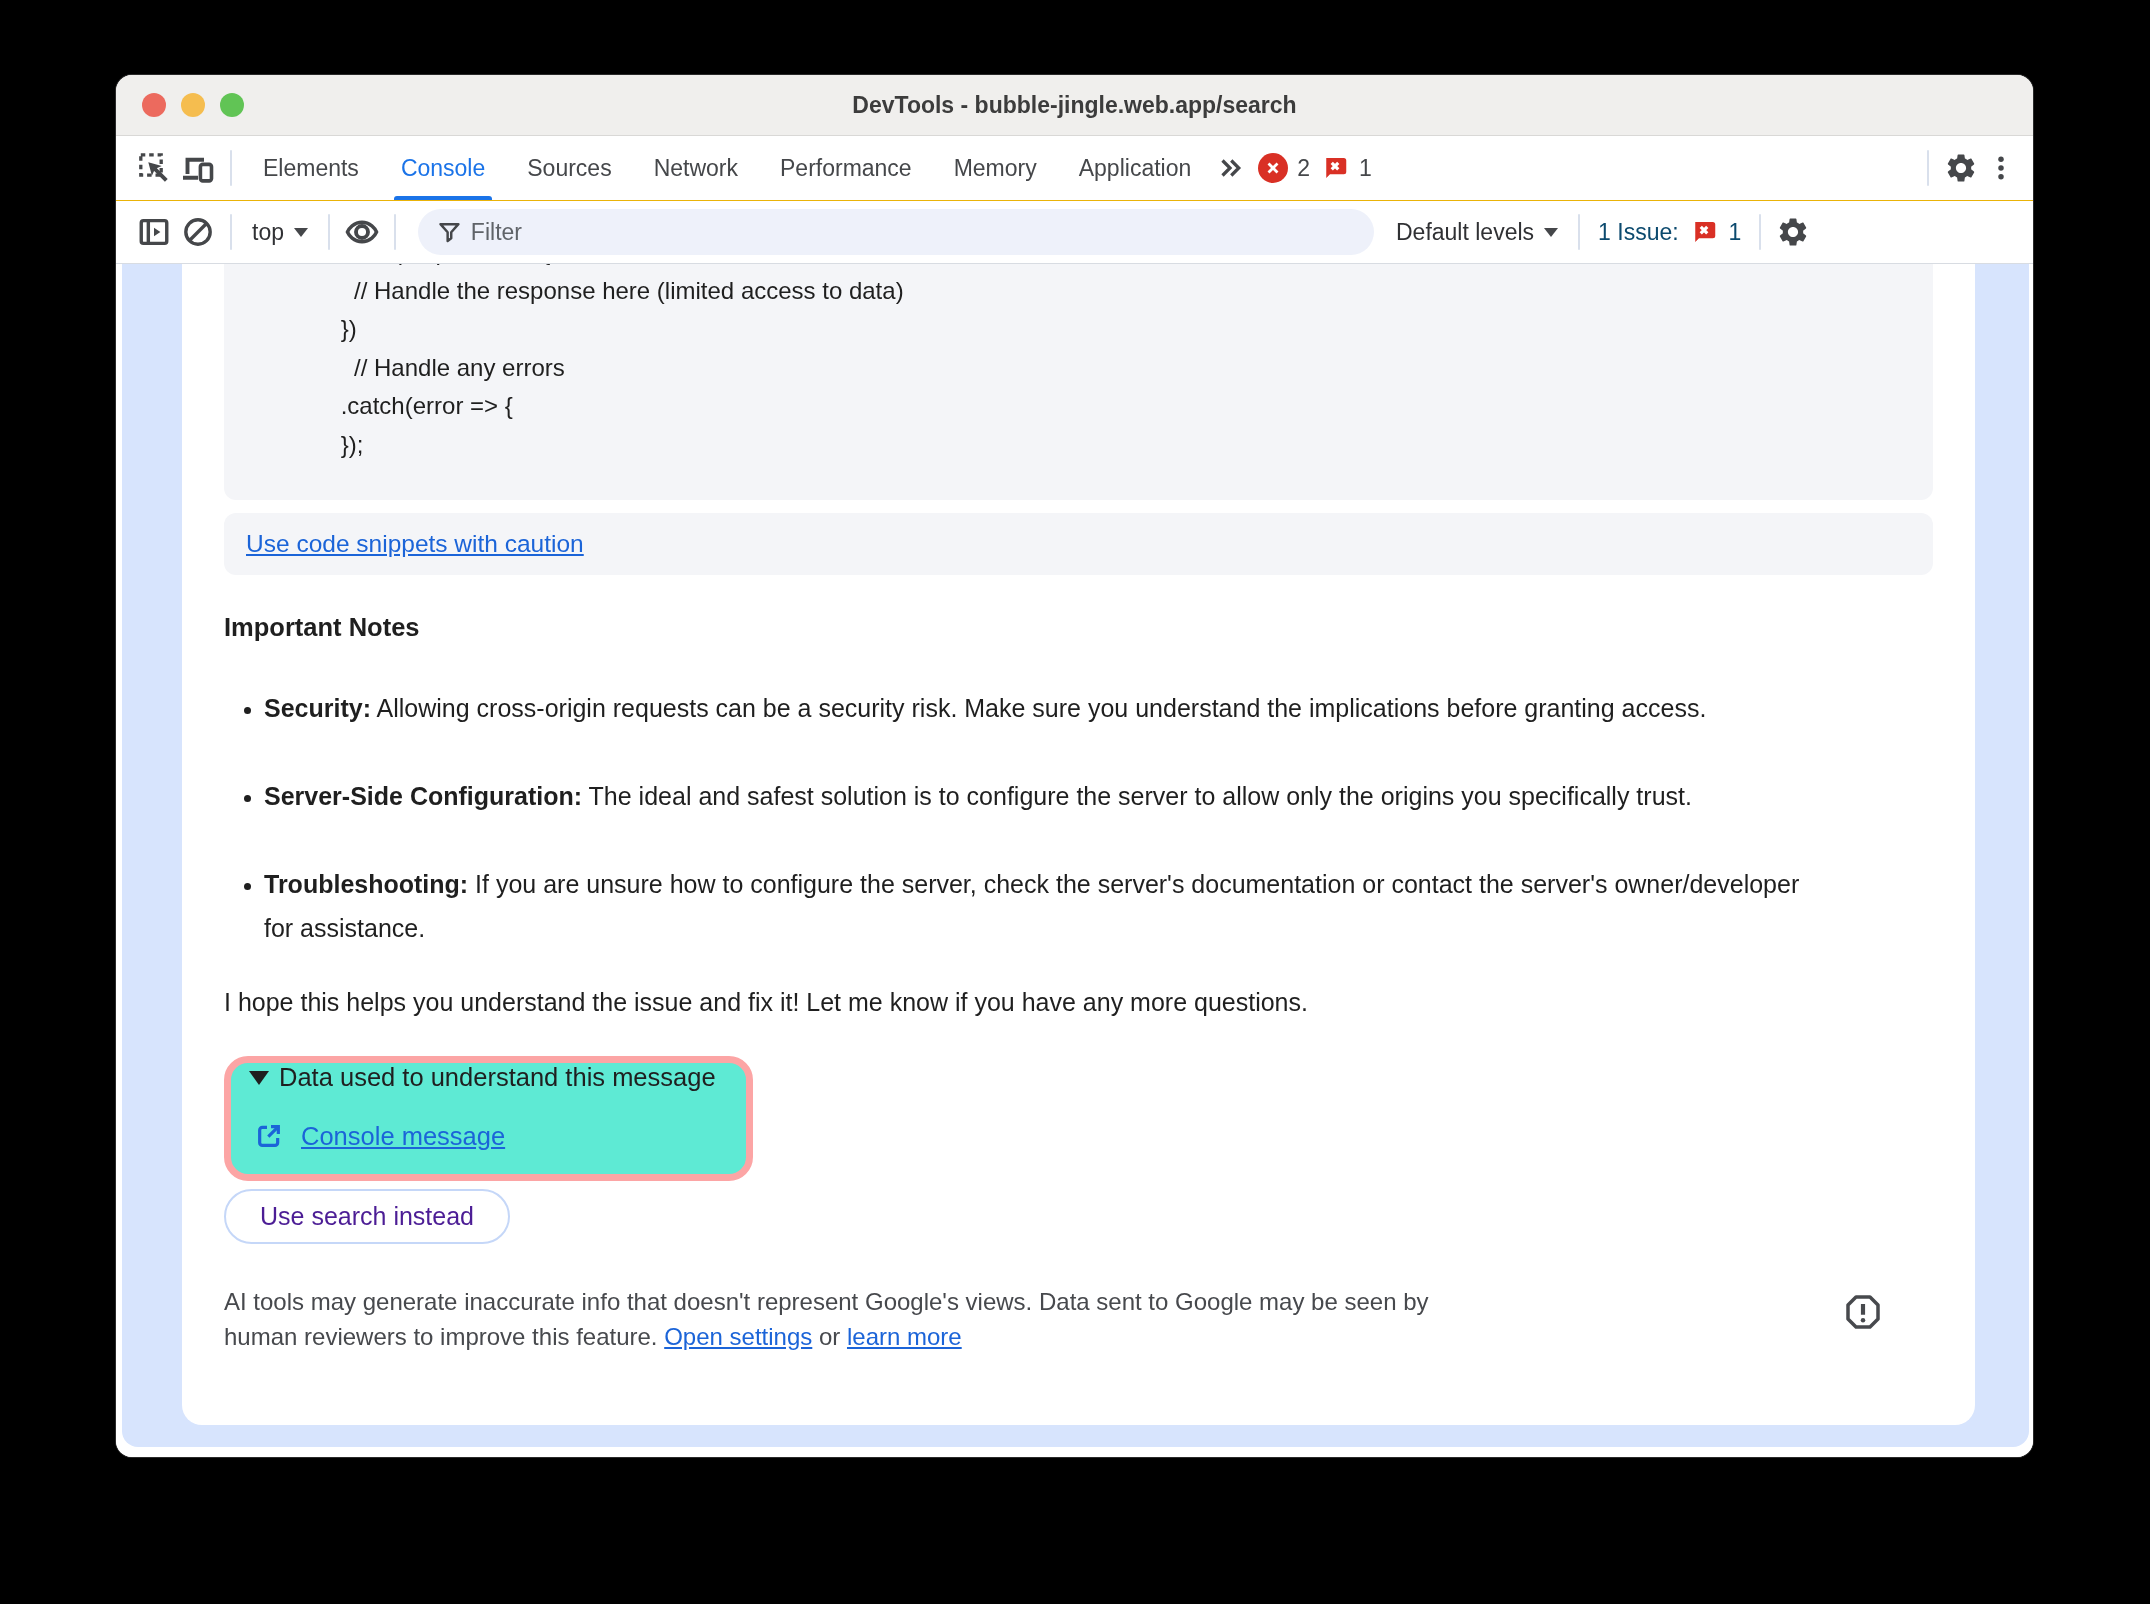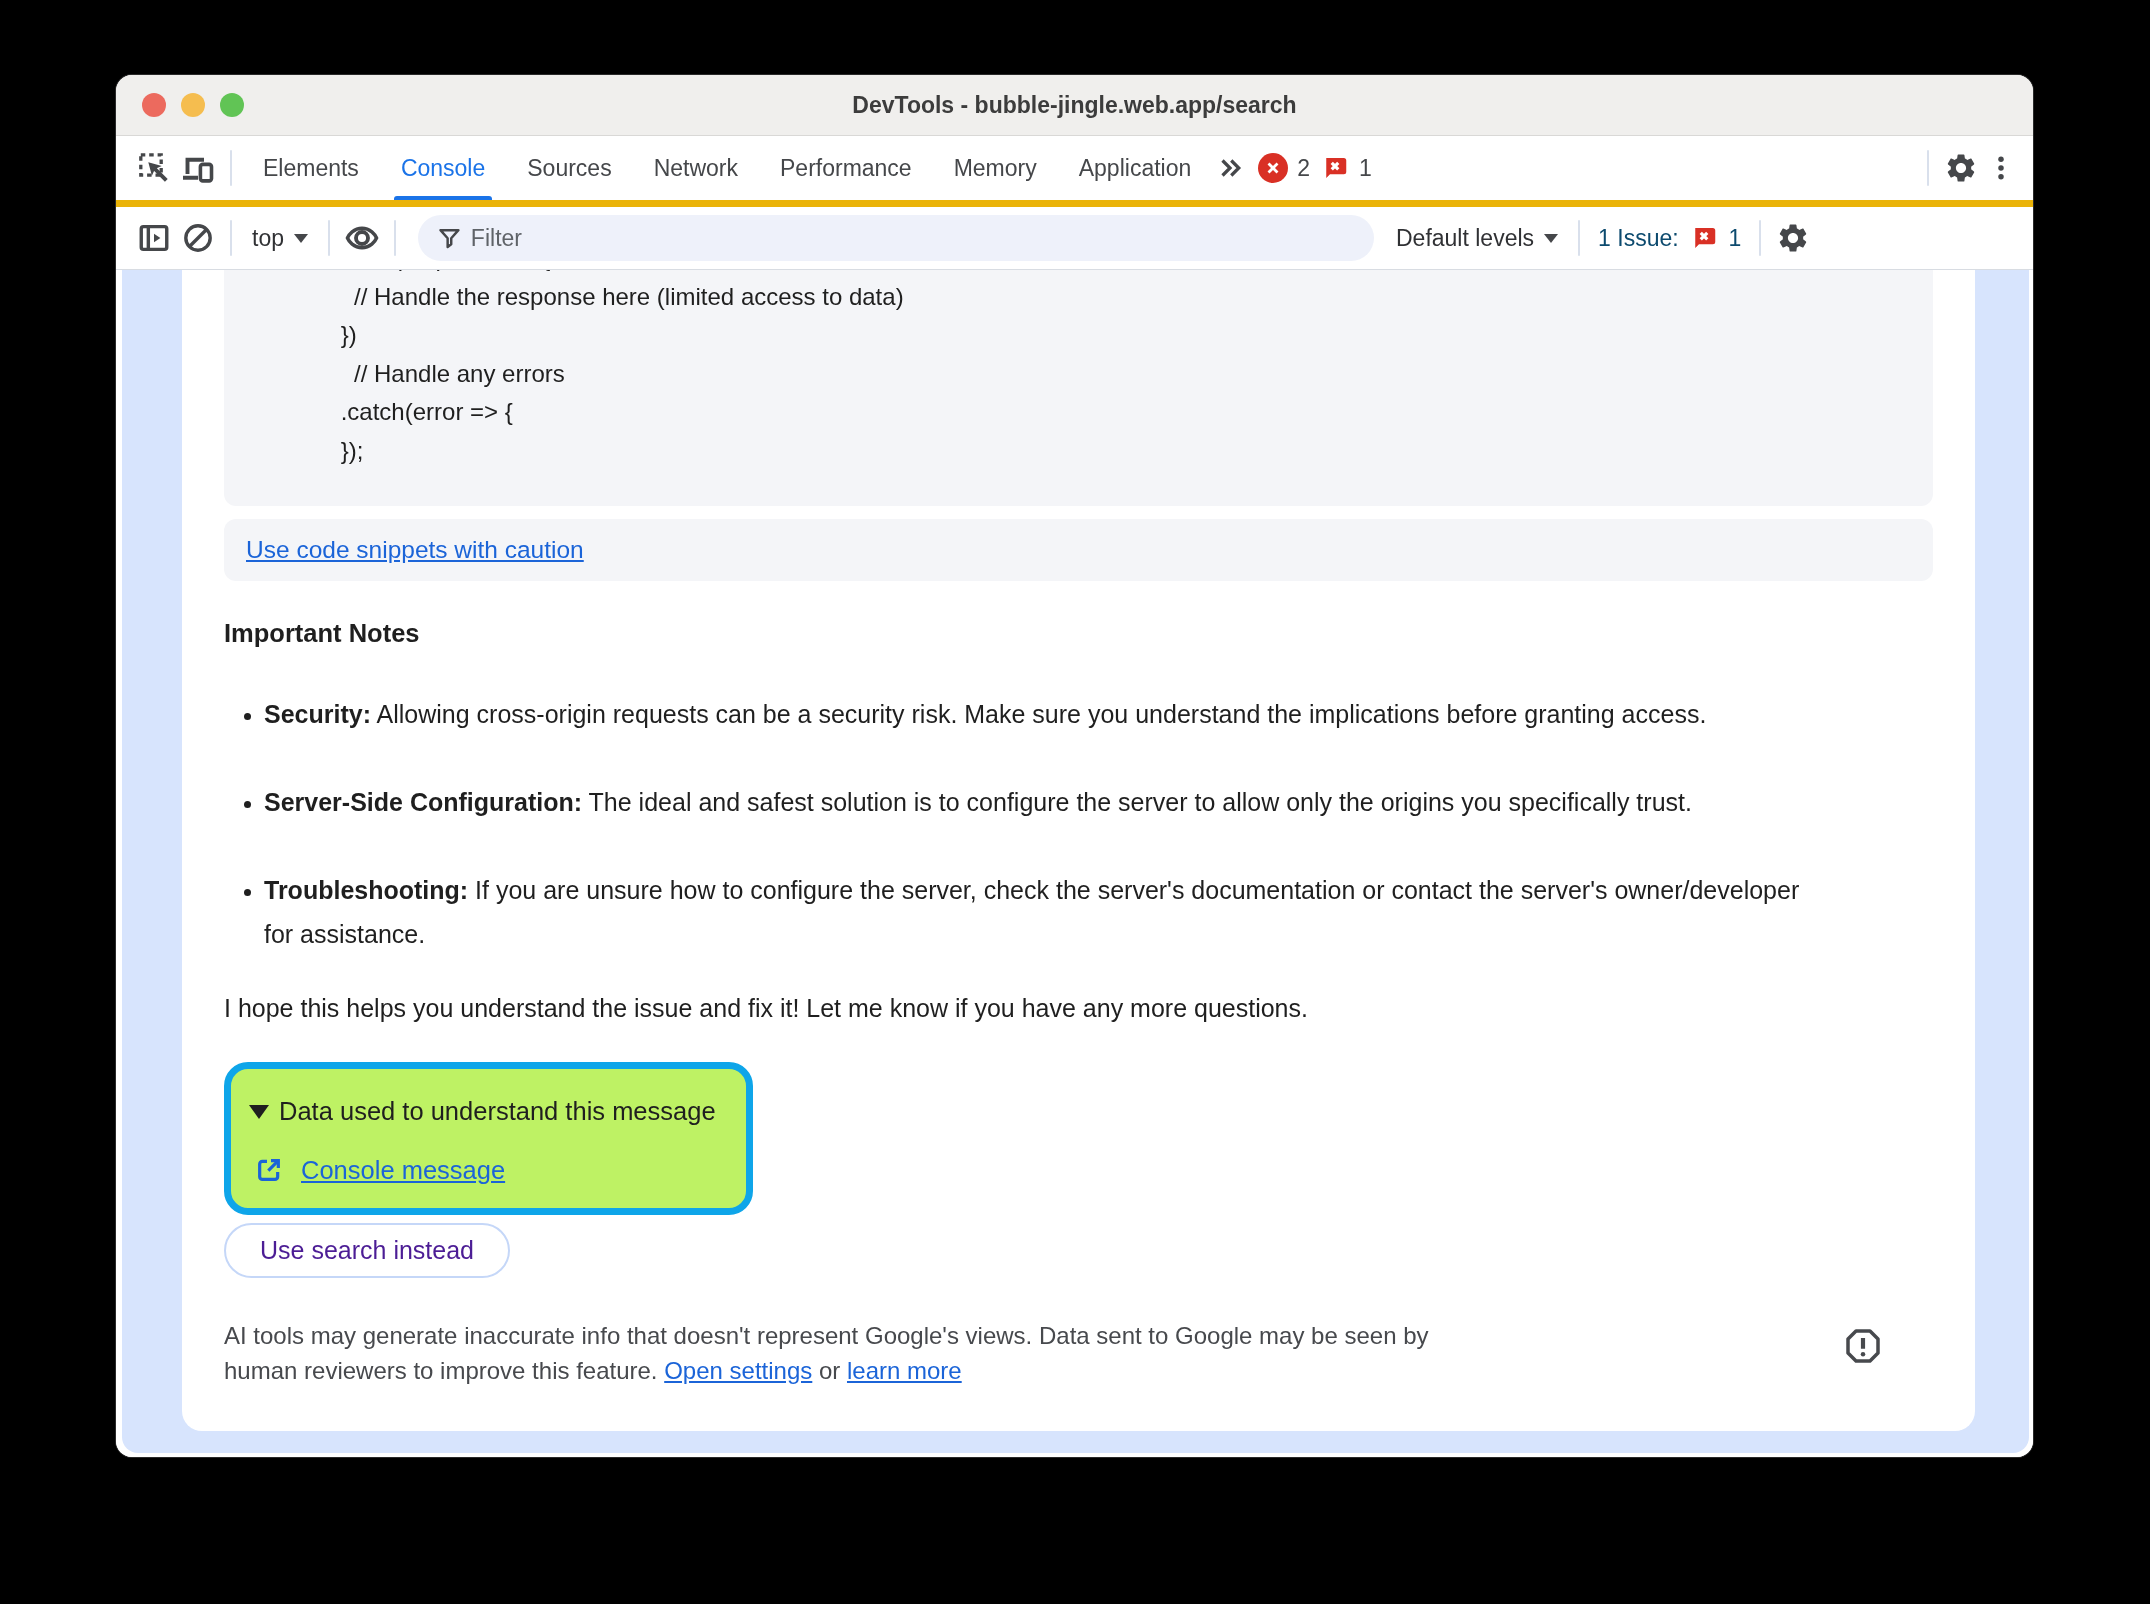--- a/index.html
+++ b/index.html
@@ -11,21 +11,21 @@
   
   .titlebar{position:relative;height:60px;background:#f0efed;border-bottom:1px solid #d9d8d6;
             display:flex;align-items:center;justify-content:center;}
   .lights{position:absolute;left:26px;top:0;height:100%;display:flex;align-items:center;gap:15px;}
   .light{width:24px;height:24px;border-radius:50%;}
   .light.red{background:#ec6a5e;}
   .light.yellow{background:#f5bd4f;}
   .light.green{background:#61c455;}
   .title{font-size:23px;font-weight:700;color:#3c3c3c;}
   
-  .tabbar{height:64px;background:#fff;border-bottom:7px solid #eab308;display:flex;align-items:center;
+  .tabbar{height:64px;background:#fff;border-bottom:1px solid #eab308;display:flex;align-items:center;
           padding:0 14px 0 16px;}
   .iconbtn{display:flex;align-items:center;justify-content:center;width:44px;height:44px;flex:0 0 auto;
            border-radius:6px;cursor:default;}
   .vdiv{width:2px;height:36px;background:#d9e0ec;border-radius:1px;margin:0 10px;flex:0 0 auto;}
   .tab{position:relative;height:64px;display:flex;align-items:center;padding:0 21px;font-size:23px;
        color:#45474a;flex:0 0 auto;}
   .tab.active{color:#1a73e8;}
   .tab.active .underline{position:absolute;left:14px;right:14px;bottom:0;height:4px;background:#1a73e8;
        border-radius:3px 3px 0 0;}
   .badgegroup{display:flex;align-items:center;gap:9px;margin-left:10px;flex:0 0 auto;}
@@ -57,22 +57,22 @@
                 font-size:24px;line-height:38.5px;color:#1f1f1f;white-space:pre;}
   .caution{background:#f4f5f8;border-radius:12px;margin-top:13px;padding:17px 22px;}
   a.link{color:#1b64d8;text-decoration:underline;cursor:pointer;}
   .caution a.link{font-size:24.5px;}
   .notes-h{margin-top:38px;font-size:25.5px;font-weight:700;color:#1f1f1f;}
   ul.notes{margin:24px 0 0 0;padding:0 0 0 40px;max-width:1540px;}
   ul.notes li{font-size:25px;line-height:44px;color:#1f1f1f;margin-bottom:23px;margin-top:44px;}
   ul.notes li::marker{color:#1f1f1f;font-size:22px;}
   ul.notes b{font-weight:700;}
   .closing{margin-top:30px;font-size:25px;color:#1f1f1f;line-height:44px;}
-  .databox{margin-top:32px;display:inline-block;border:7px solid #0ea5e9;border-radius:24px;
-           padding:28px 30px 22px 18px;background:#bef264;}
+  .databox{margin-top:32px;display:inline-block;border:7px solid #fca5a5;border-radius:24px;
+           padding:0 30px 22px 18px;background:#5eead4;}
   .summary{display:flex;align-items:center;gap:10px;font-size:25.5px;color:#1f1f1f;cursor:pointer;}
   .tri-down{width:0;height:0;border-left:10px solid transparent;border-right:10px solid transparent;
             border-top:14px solid #1f1f1f;display:inline-block;flex:0 0 auto;}
   .datalink{display:flex;align-items:center;gap:16px;margin-top:28px;padding-left:4px;}
   .datalink a.link{font-size:25.5px;}
   .searchbtn{display:inline-block;margin-top:8px;border:2px solid #c5d7f8;border-radius:30px;
              background:#fff;color:#4c1d95;font-size:25px;font-family:inherit;
              padding:11px 34px;cursor:pointer;}
   .footer{margin-top:40px;display:flex;justify-content:space-between;align-items:flex-start;}
   .footer .ftext{font-size:24px;line-height:35px;color:#47494d;}

